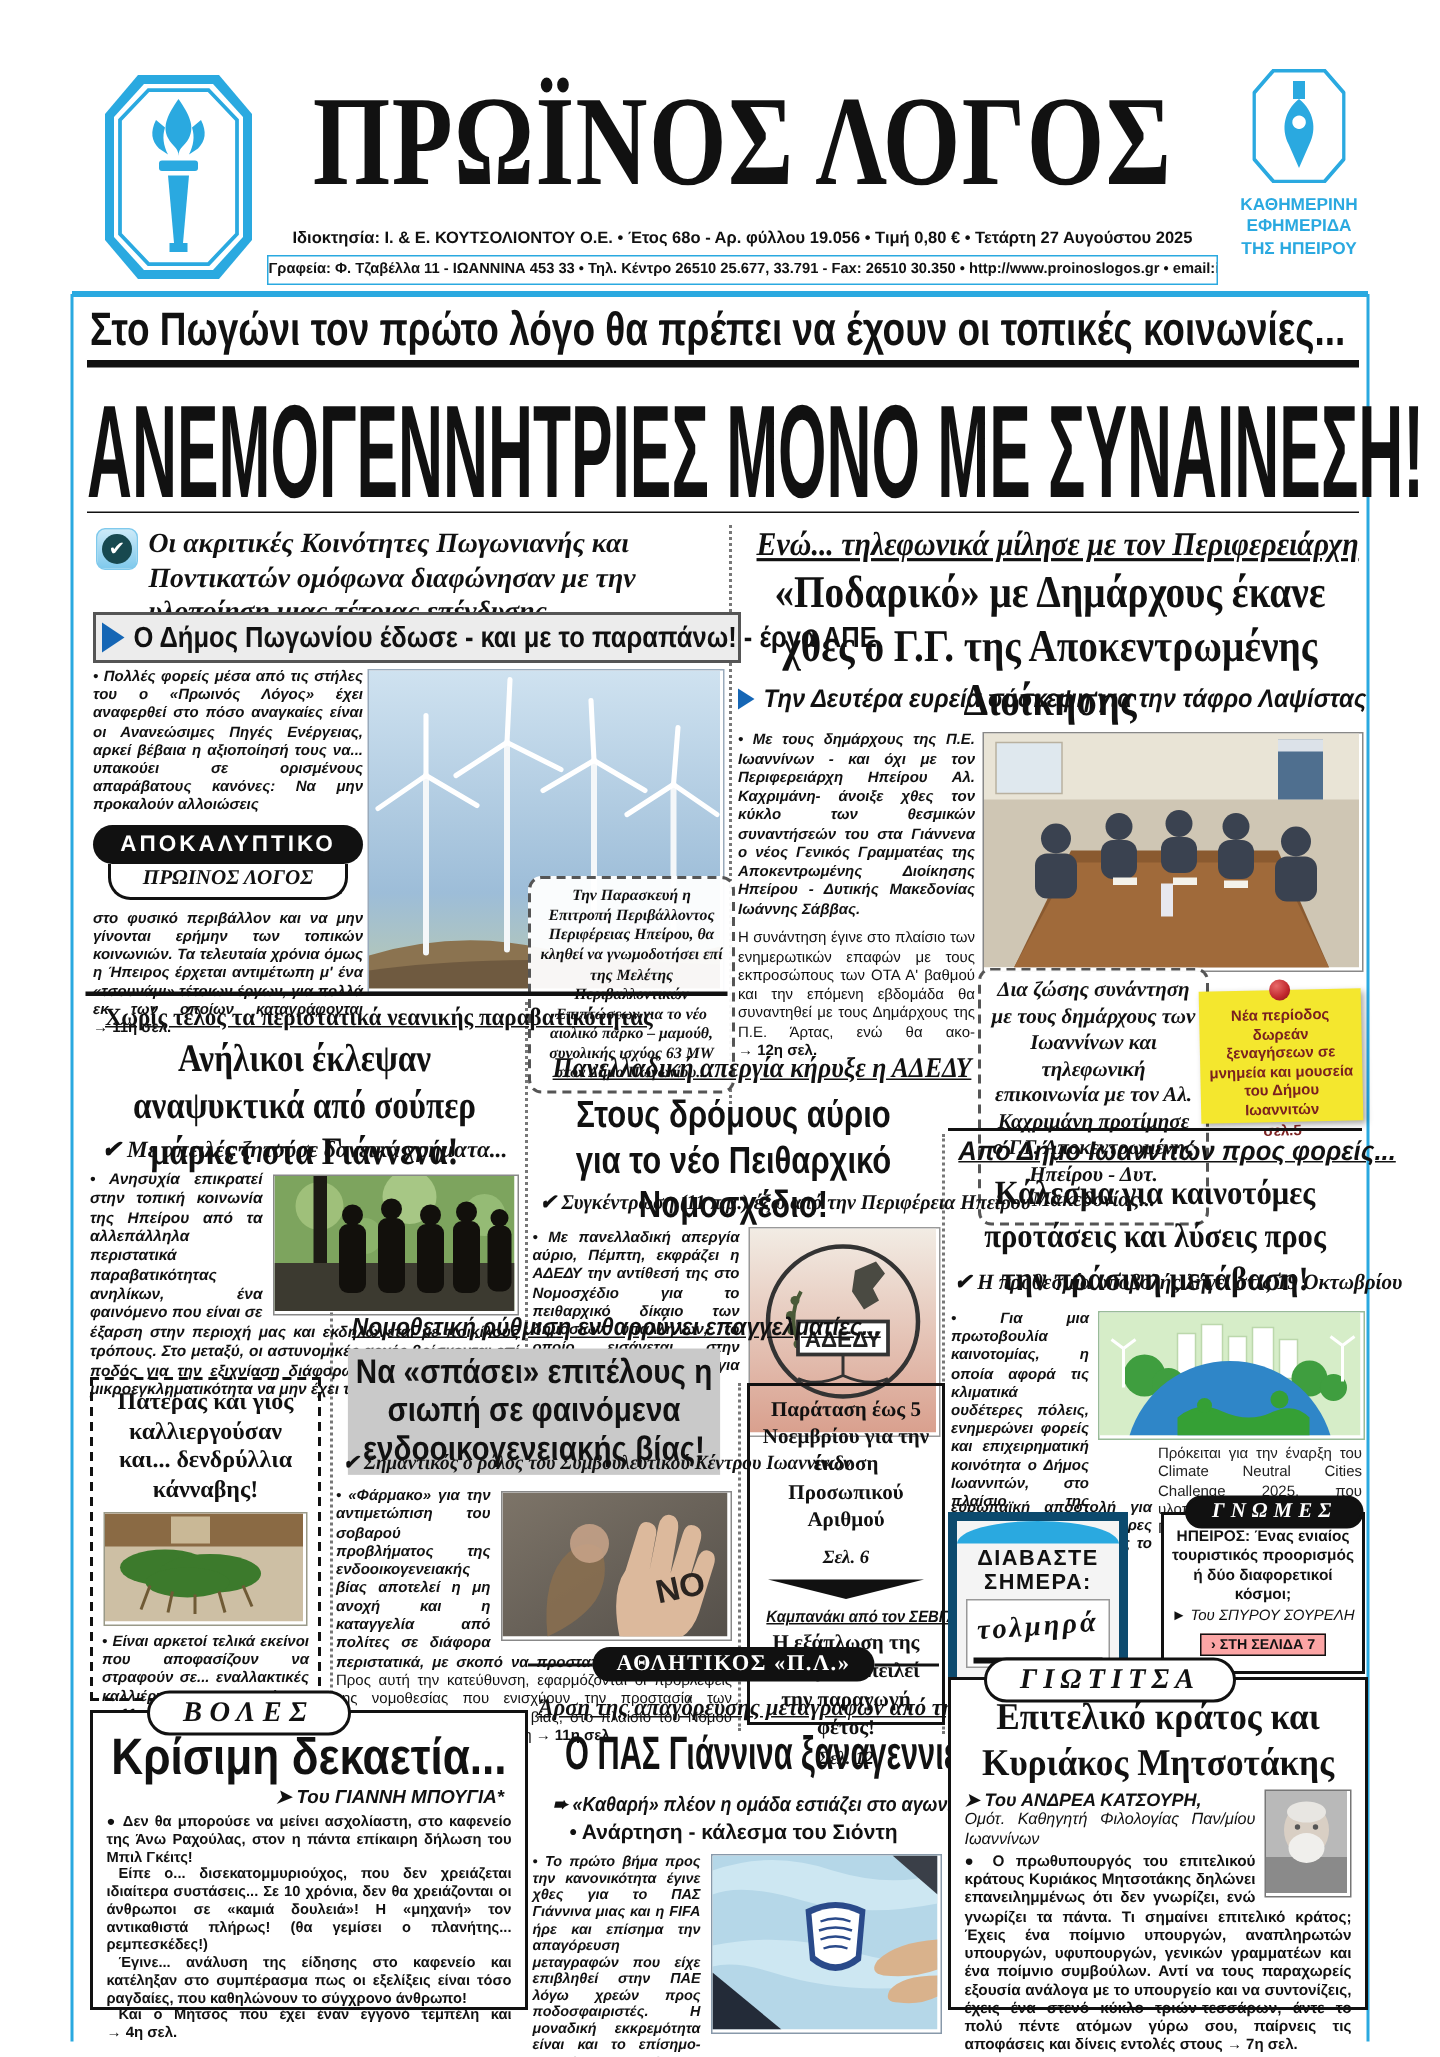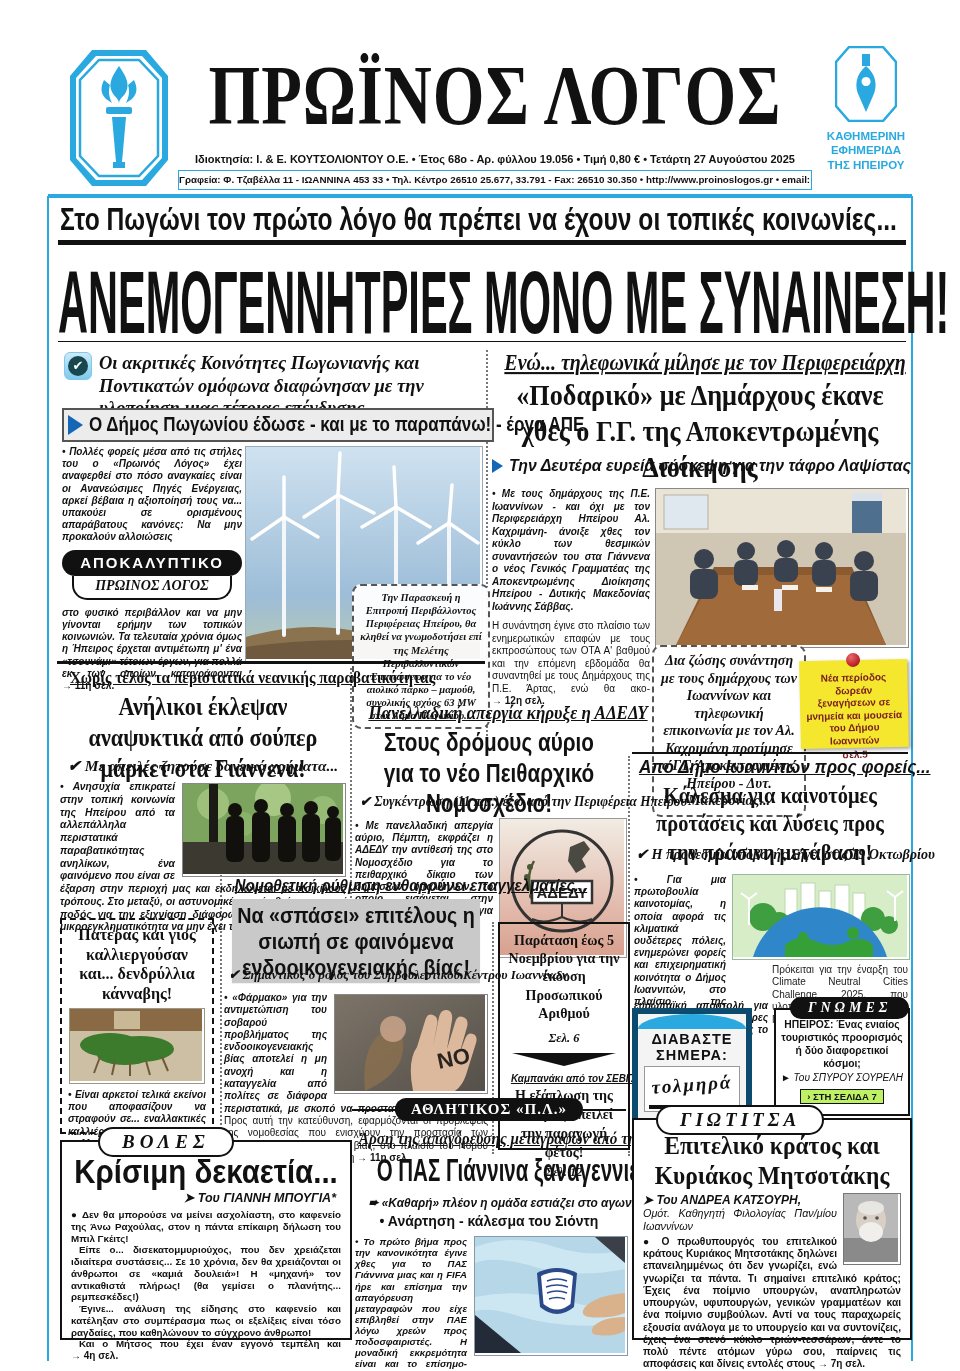--- a/index.html
+++ b/index.html
@@ -21,21 +21,21 @@
            padding:5px 6px;font-family:"Liberation Serif",serif;font-weight:bold;
            font-style:italic;text-align:center;font-size:10.5px;line-height:1.25;}
   .badge-top{background:#111;color:#fff;border-radius:17px;text-align:center;font-weight:bold;
              letter-spacing:2px;padding:4px 0;font-size:15px;}
   .badge-bot{border:2px solid #111;border-top:none;border-radius:0 0 15px 15px;text-align:center;
              font-style:italic;font-weight:bold;font-family:"Liberation Serif",serif;
              font-size:14px;padding:1px 0 4px;margin:0 10px;}
   .tri{display:inline-block;width:0;height:0;border-left:15px solid #1566b5;
        border-top:10px solid transparent;border-bottom:10px solid transparent;}
   .tri.small{border-left-width:11px;border-top-width:7px;border-bottom-width:7px;}
-  .chip{display:inline-block;border:1.5px solid #111;background:#bef264;font-weight:bold;
+  .chip{display:inline-block;border:1.5px solid #111;background:#fca5a5;font-weight:bold;
         padding:1px 6px;font-size:10.5px;}
   .pillbox{position:absolute;border:2px solid #111;background:#fff;}
   .pill-label{position:absolute;top:-15px;background:#fff;border:2px solid #111;border-radius:18px;
         font-family:"Liberation Serif",serif;font-weight:bold;font-style:italic;
         letter-spacing:5px;font-size:19px;padding:2px 22px;}
   .photo{display:block;}
   svg text{font-family:"Liberation Sans",sans-serif;}
 </style>
 </head>
 <body>

